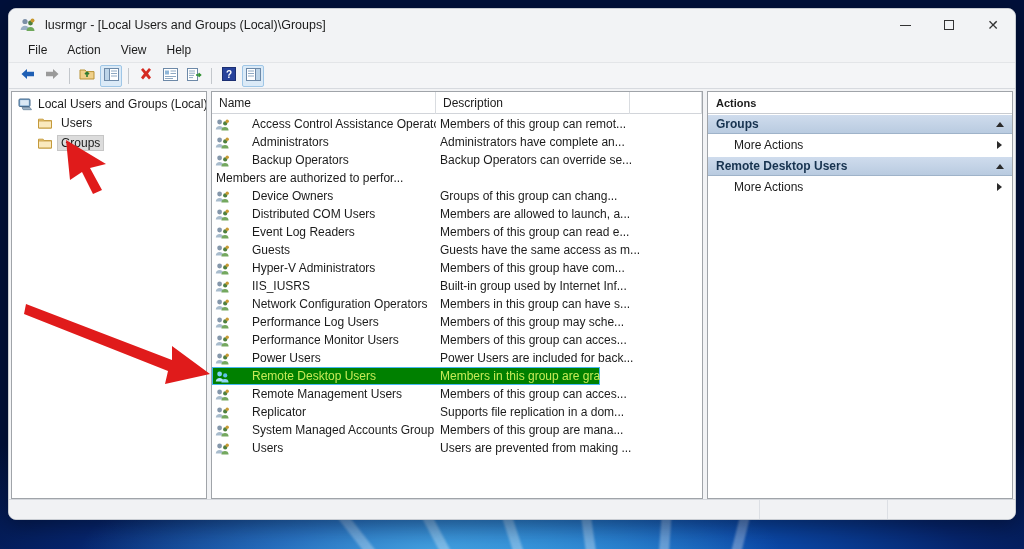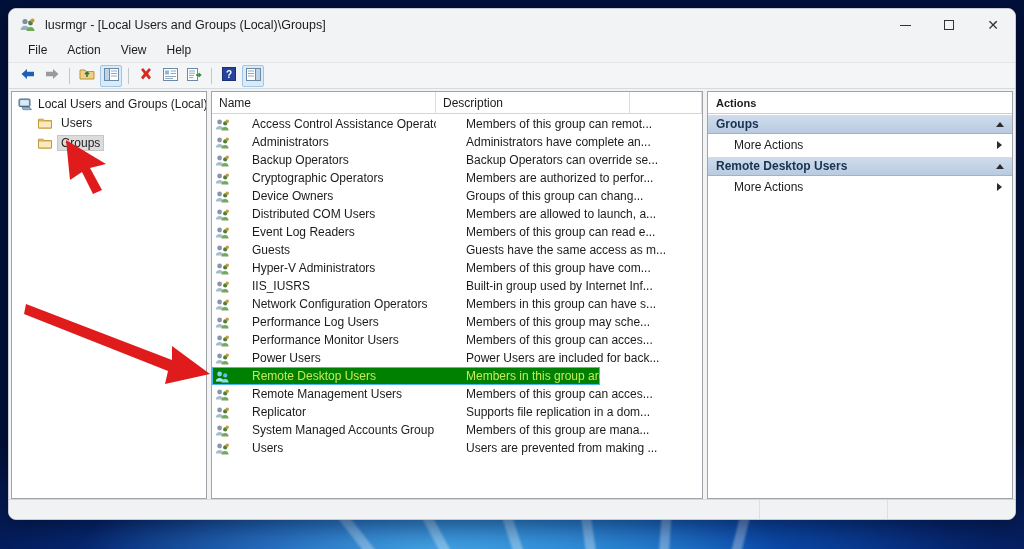--- a/index.html
+++ b/index.html
@@ -156,21 +156,21 @@
   .row {
     height: 18px; display:flex; align-items:center;
     font-size: 12px; color:#1b1b1b; white-space:nowrap;
   }
   .row .name {
     width: 224px; flex:0 0 224px;
     display:flex; align-items:center; gap:22px; padding-left:3px;
     overflow:hidden;
     text-align:right;
   }
-  .row .desc { flex:1 1 auto; padding-left:4px; overflow:hidden;margin-left:26px; }
+  .row .desc { flex:1 1 auto; padding-left:4px; overflow:hidden; }
   .row.selected {
     background: #008000;
     color: #c6ea57;
     box-shadow: inset 0 0 0 1px #49b6f0;
     width: 388px;
   }
   .row.selected .desc { color:#c6ea57; }
 
   .icon-group { width:15px;height:13px;position:relative;flex:0 0 15px; }
 
@@ -413,30 +413,20 @@
                   <path d="M0.8 11.6c0-2.3 1.7-3.6 3.8-3.6s3.8 1.3 3.8 3.6z" fill="#a8bccd"></path>
                   <circle cx="10.2" cy="5.4" r="2.1" fill="#4f7f3f"></circle>
                   <path d="M6.4 12.4c0-2.1 1.6-3.3 3.6-3.3s3.6 1.2 3.6 3.3z" fill="#74a85f"></path>
                   <circle cx="12.2" cy="3.2" r="1.7" fill="#c79a33"></circle>
                 </svg></span>
               <span>Backup Operators</span>
             </div>
             <div class="desc">Backup Operators can override se...</div>
           </div>
           <div class="row">
-            <div class="name">
-              <span class="icon-group"><svg width="15" height="13" viewBox="0 0 15 13">
-                  <circle cx="4.6" cy="4" r="2.4" fill="#8497ab"></circle>
-                  <path d="M0.8 11.6c0-2.3 1.7-3.6 3.8-3.6s3.8 1.3 3.8 3.6z" fill="#a8bccd"></path>
-                  <circle cx="10.2" cy="5.4" r="2.1" fill="#4f7f3f"></circle>
-                  <path d="M6.4 12.4c0-2.1 1.6-3.3 3.6-3.3s3.6 1.2 3.6 3.3z" fill="#74a85f"></path>
-                  <circle cx="12.2" cy="3.2" r="1.7" fill="#c79a33"></circle>
-                </svg></span>
-              <span>Cryptographic Operators</span>
-            </div>
             <div class="desc">Members are authorized to perfor...</div>
           </div>
           <div class="row">
             <div class="name">
               <span class="icon-group"><svg width="15" height="13" viewBox="0 0 15 13">
                   <circle cx="4.6" cy="4" r="2.4" fill="#8497ab"></circle>
                   <path d="M0.8 11.6c0-2.3 1.7-3.6 3.8-3.6s3.8 1.3 3.8 3.6z" fill="#a8bccd"></path>
                   <circle cx="10.2" cy="5.4" r="2.1" fill="#4f7f3f"></circle>
                   <path d="M6.4 12.4c0-2.1 1.6-3.3 3.6-3.3s3.6 1.2 3.6 3.3z" fill="#74a85f"></path>
                   <circle cx="12.2" cy="3.2" r="1.7" fill="#c79a33"></circle>

